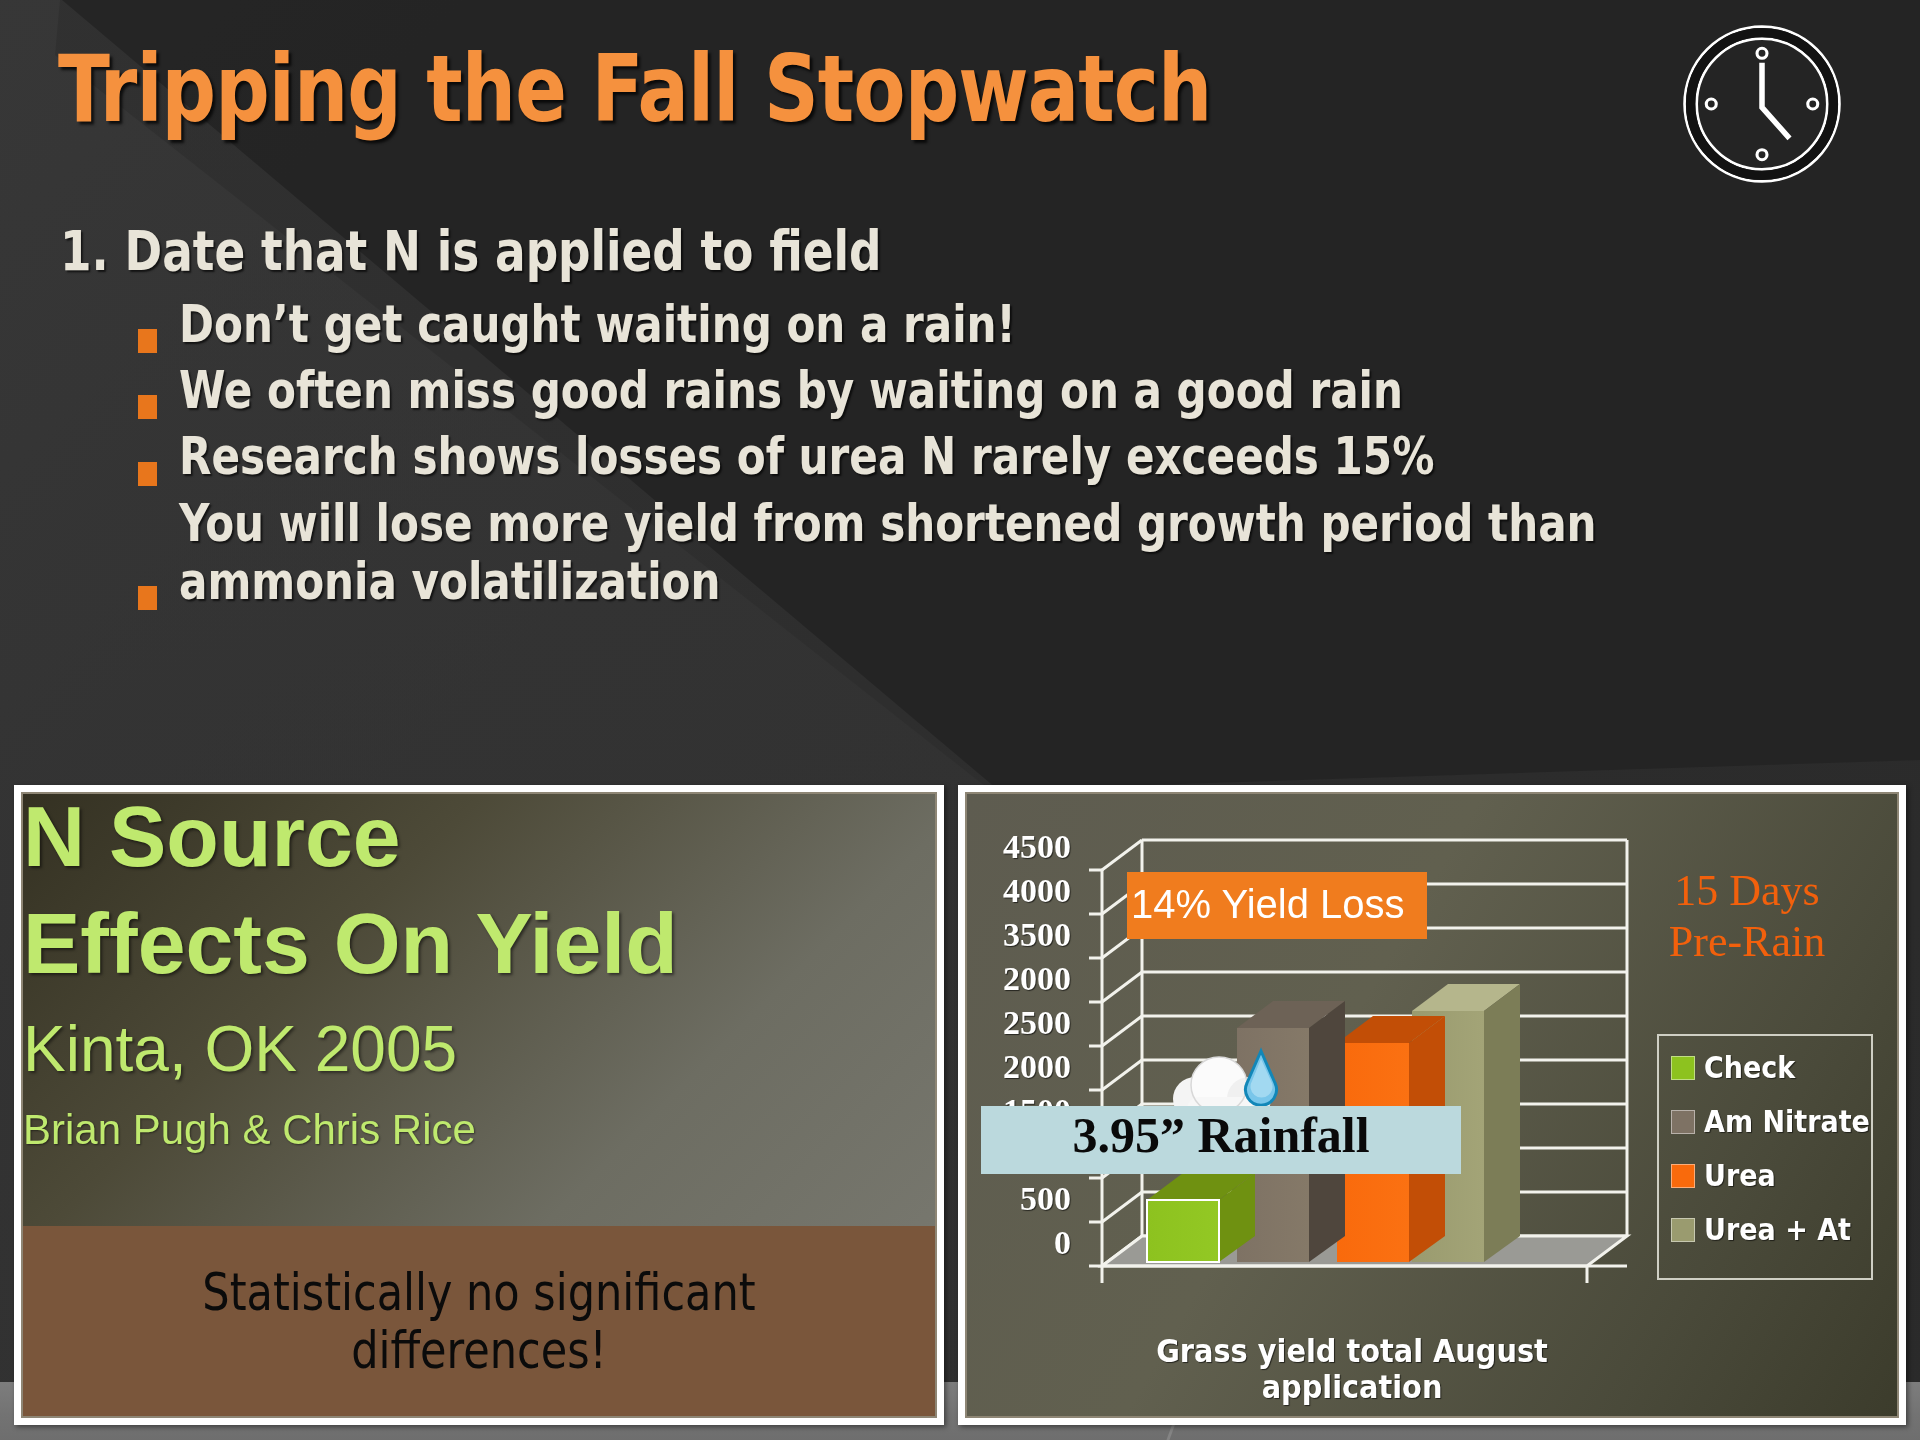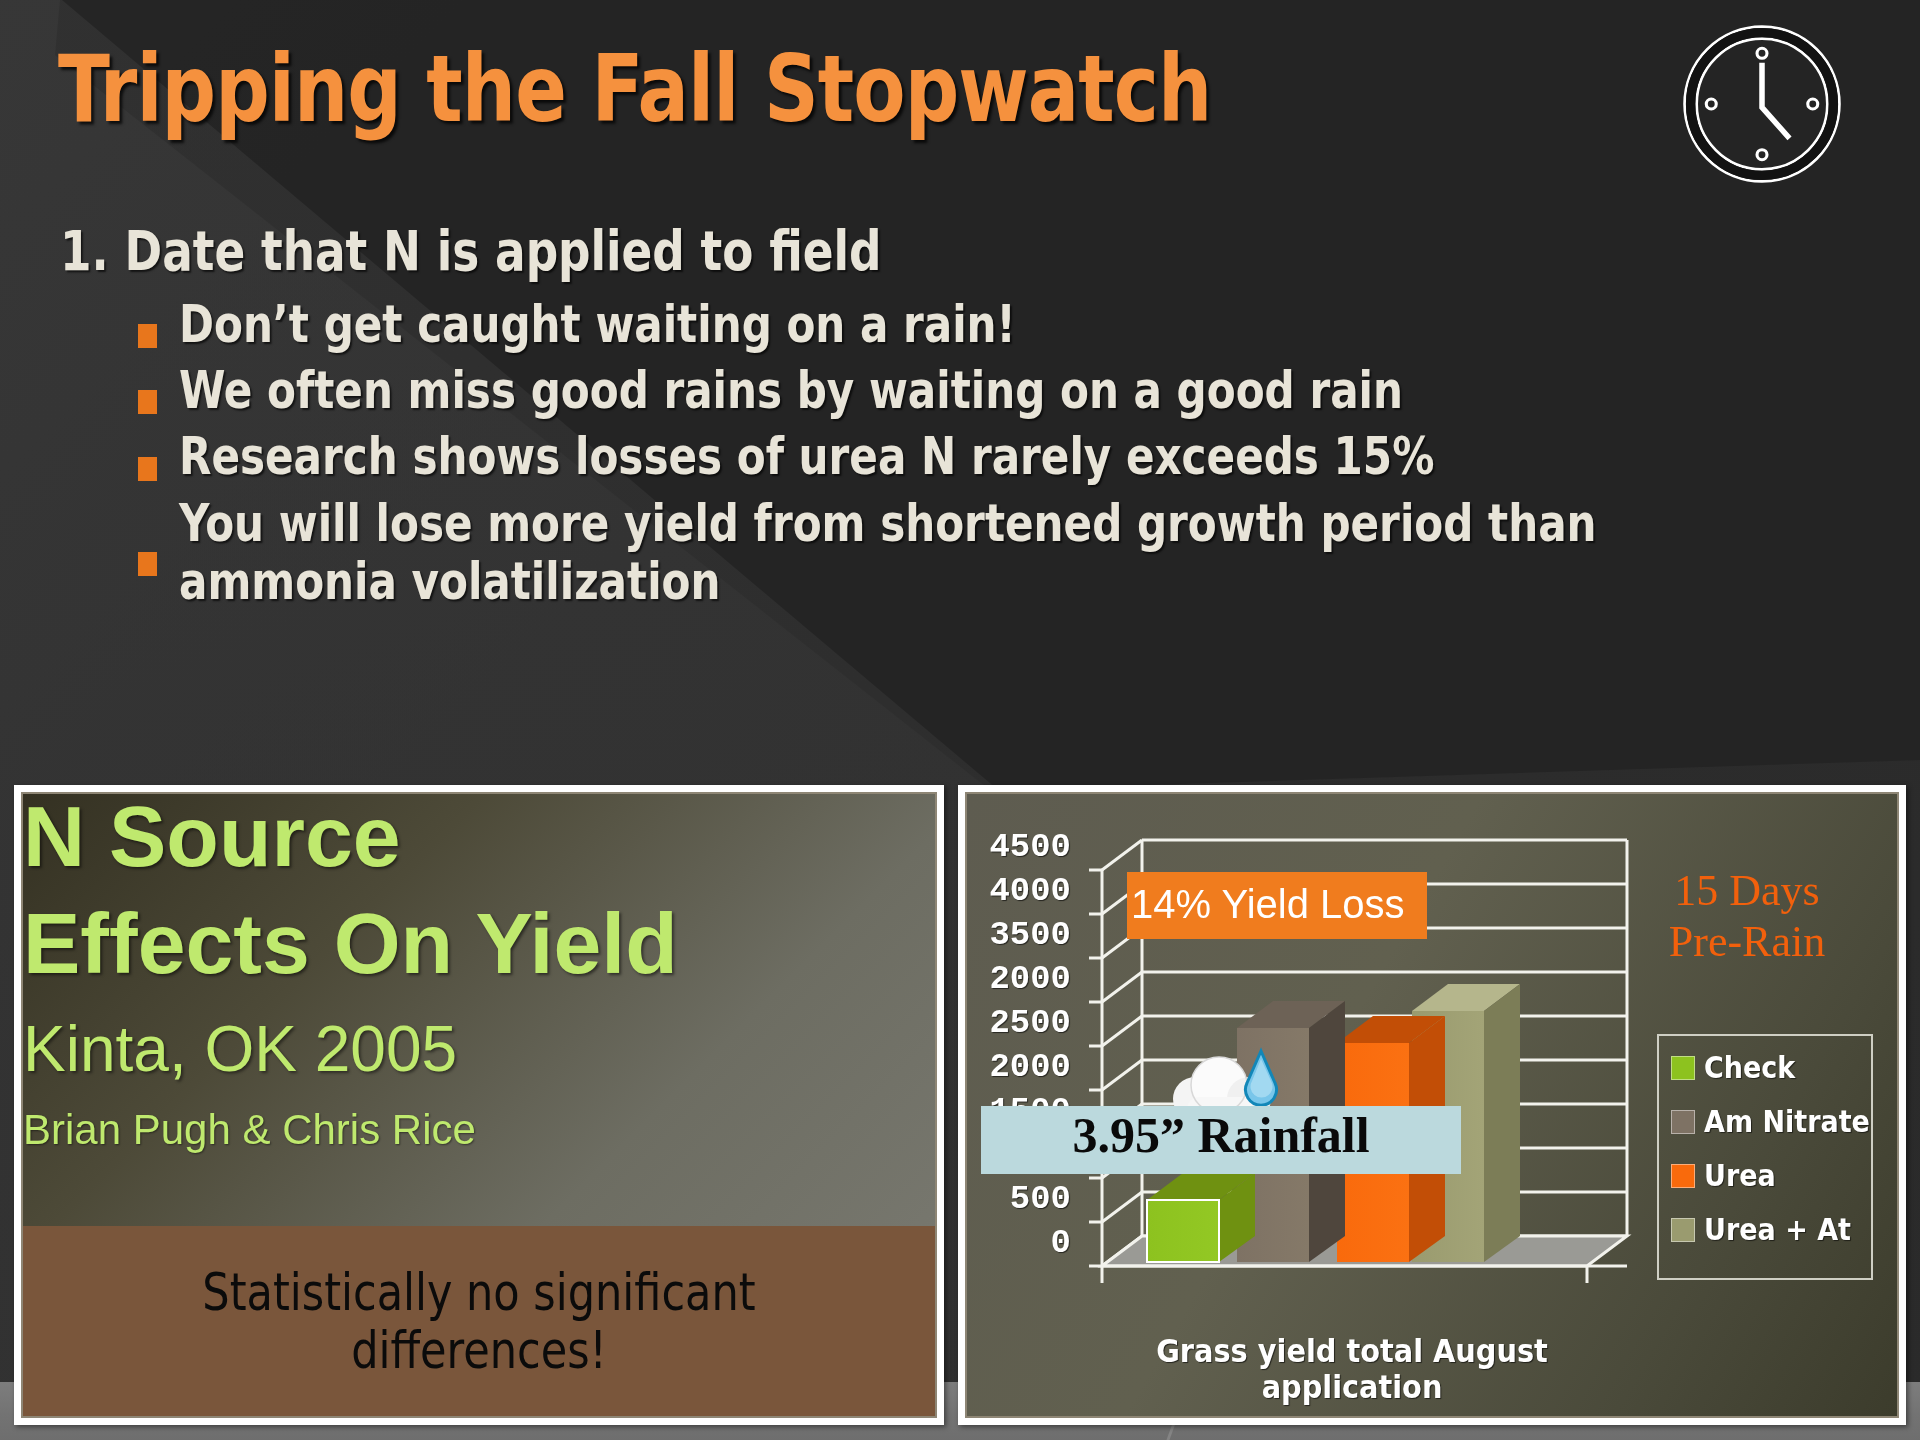--- a/index.html
+++ b/index.html
@@ -82,21 +82,21 @@
     font-stretch: condensed;
     transform: scaleX(.90);
     transform-origin: left center;
     text-shadow: 2px 2px 2px rgba(0,0,0,.65);
     margin: 0 0 12px 0;
     white-space: nowrap;
   }
   .lvl2-list { margin: 0; padding: 0; list-style: none; }
   .lvl2 {
     display: flex;
-    align-items: center;
+    align-items: flex-end;
     margin: 0 0 8px 0;
     padding-left: 78px;
   }
   .bullet-sq {
     flex: 0 0 auto;
     width: 19px; height: 24px;
     background: #E8761C;
     margin-top: 24px;
     margin-right: 22px;
   }
@@ -279,21 +279,21 @@
     line-height: 1.12;
     font-family: "DejaVu Sans", sans-serif;
     font-stretch: condensed;
     text-shadow: 1px 1px 1px rgba(0,0,0,.6);
   }
   .ytick {
     position: absolute;
     color: #ffffff;
     font-size: 34px;
     font-weight: bold;
-    font-family: Liberation Mono, monospace;
+    font-family: Liberation Serif, serif;
     font-stretch: condensed;
     text-align: right;
     width: 110px;
     text-shadow: 1px 1px 1px rgba(0,0,0,.6);
   }
 </style>
 </head>
 <body>
 
 <div id="slide">

